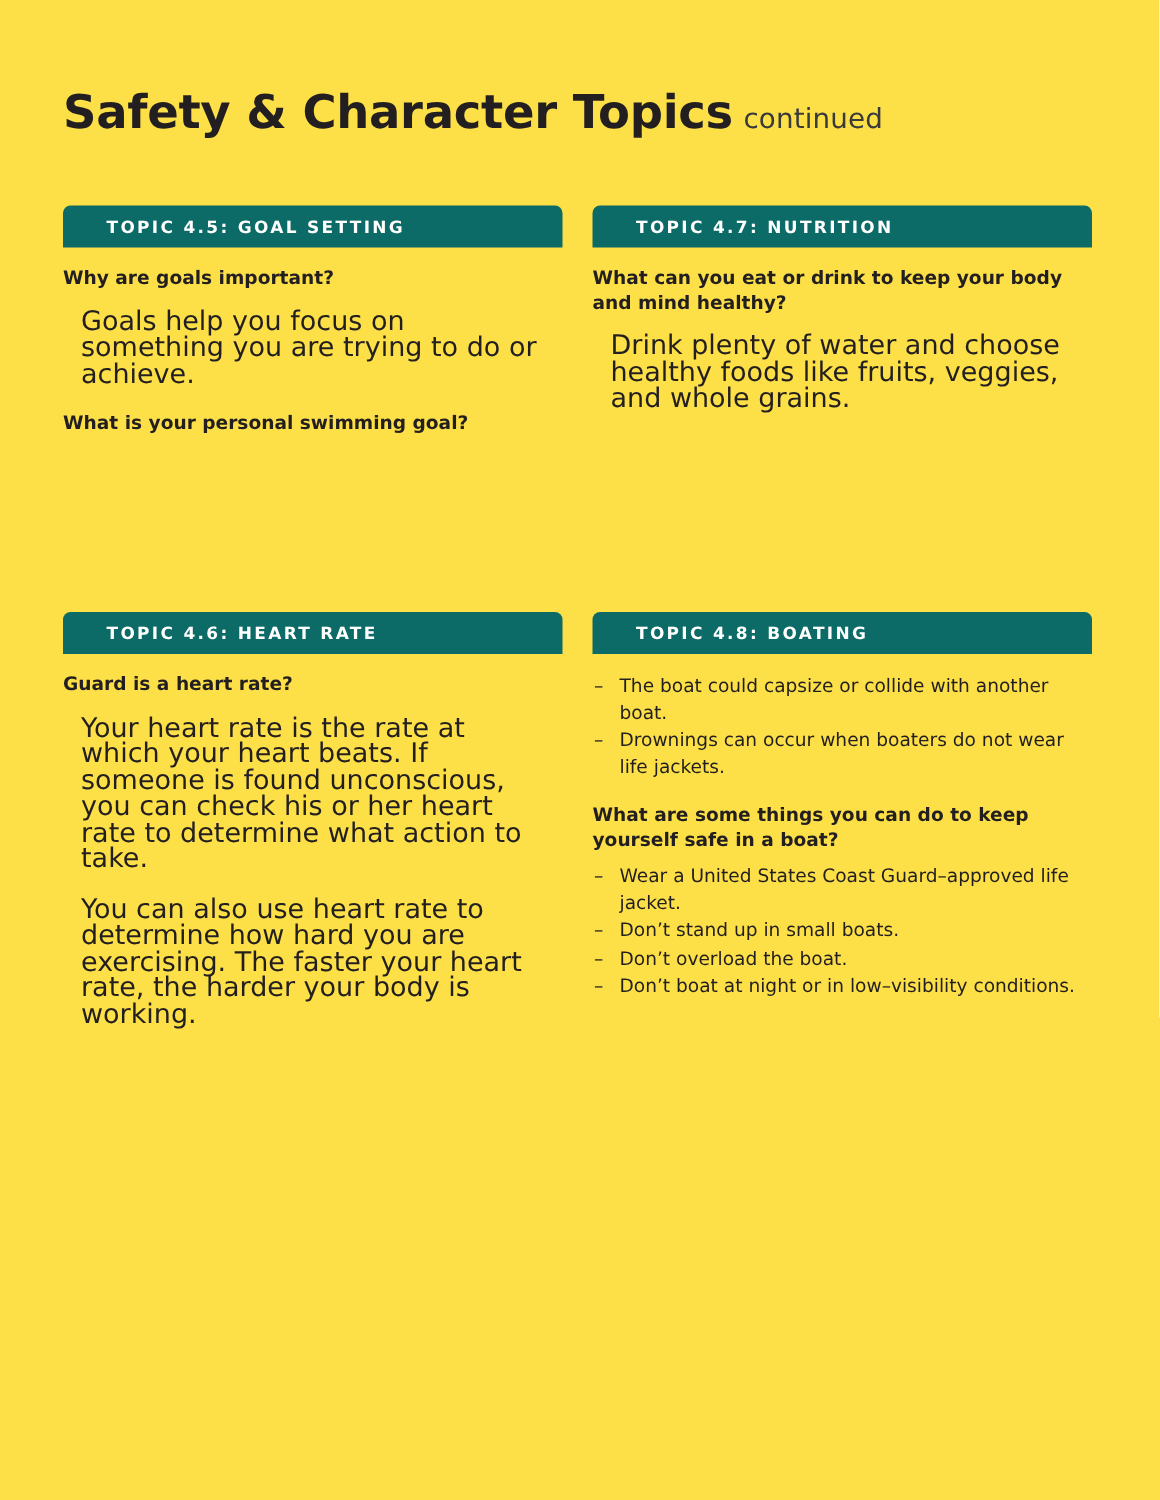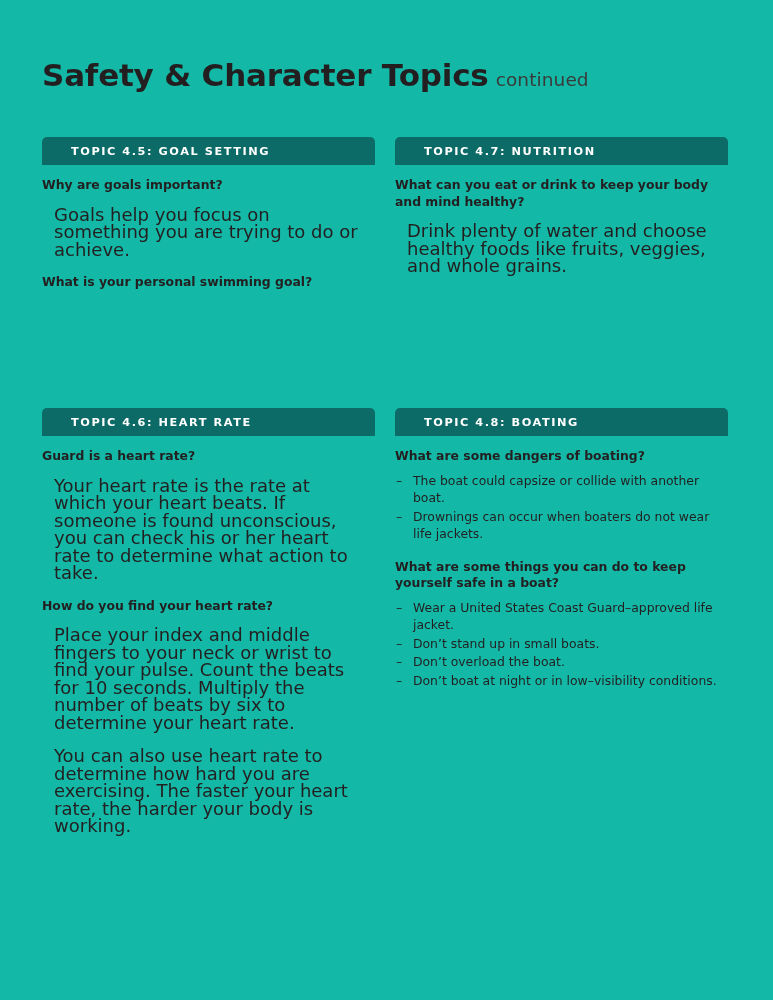--- a/index.html
+++ b/index.html
@@ -13,21 +13,21 @@
     height: 1000px;
     font-family: "DejaVu Sans", sans-serif;
     color: #231f20;
     -webkit-font-smoothing: antialiased;
   }
   .page {
     position: relative;
     width: 773px;
     height: 1000px;
     box-sizing: border-box;
-    background: #14b8a6;
+    background: #fde047;
     overflow: hidden;
   }
 
   
   .page-title {
     position: absolute;
     left: 42px;
     top: 57px;
     white-space: nowrap;
   }
@@ -161,36 +161,31 @@
       </div>
       <div class="topic col-left row-2">
         <div class="topic-bar">
           <span class="topic-bar-label">TOPIC 4.6: HEART RATE</span>
         </div>
         <div class="topic-body">
           <div class="qa-group">
             <p class="qa-question">Guard is a heart rate?</p>
             <p class="qa-answer">Your heart rate is the rate at which your heart beats. If someone is found unconscious, you can check his or her heart rate to determine what action to take.</p>
           </div>
-          <div class="qa-group">
-            <p class="qa-question">How do you find your heart rate?</p>
-            <p class="qa-answer">Place your index and middle fingers to your neck or wrist to find your pulse. Count the beats for 10 seconds. Multiply the number of beats by six to determine your heart rate.</p>
-          </div>
           <div class="qa-group gap-large">
             <p class="qa-answer">You can also use heart rate to determine how hard you are exercising. The faster your heart rate, the harder your body is working.</p>
           </div>
         </div>
       </div>
       <div class="topic col-right row-2">
         <div class="topic-bar">
           <span class="topic-bar-label">TOPIC 4.8: BOATING</span>
         </div>
         <div class="topic-body">
           <div class="qa-group">
-            <p class="qa-question">What are some dangers of boating?</p>
             <ul class="dash-list">
               <li><span class="dash">–</span><span>The boat could capsize or collide with another boat.</span></li>
               <li><span class="dash">–</span><span>Drownings can occur when boaters do not wear life jackets.</span></li>
             </ul>
           </div>
           <div class="qa-group">
             <p class="qa-question">What are some things you can do to keep yourself safe in a boat?</p>
             <ul class="dash-list">
               <li><span class="dash">–</span><span>Wear a United States Coast Guard–approved life jacket.</span></li>
               <li><span class="dash">–</span><span>Don’t stand up in small boats.</span></li>

